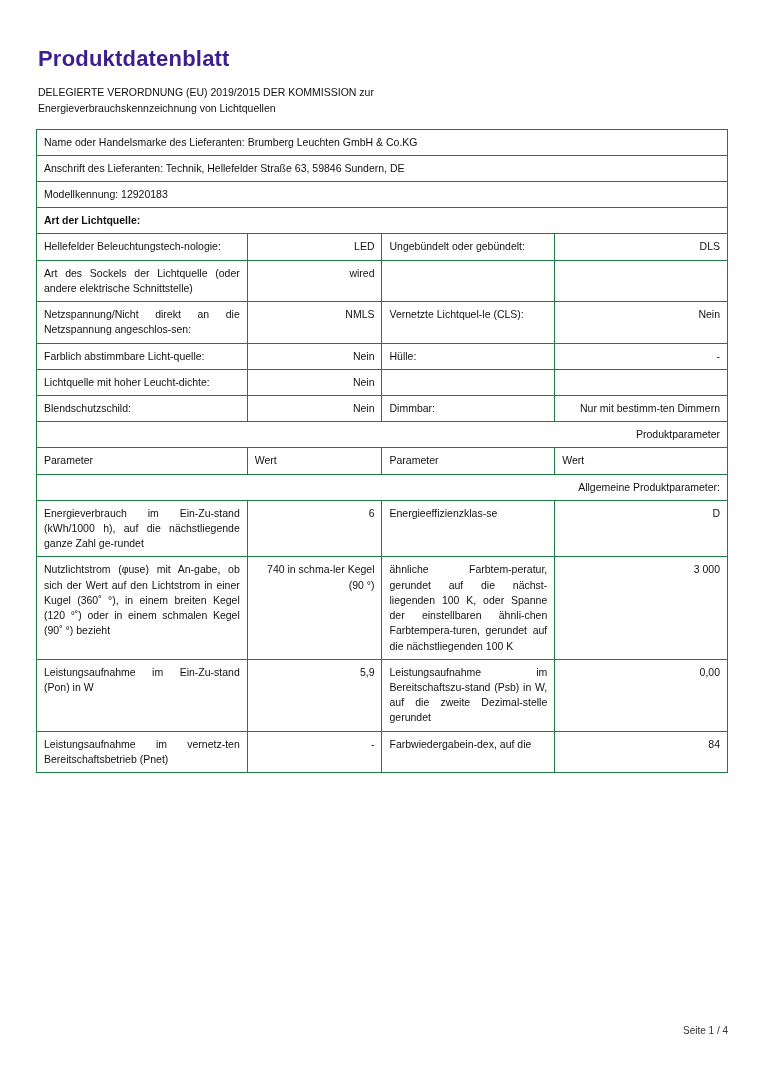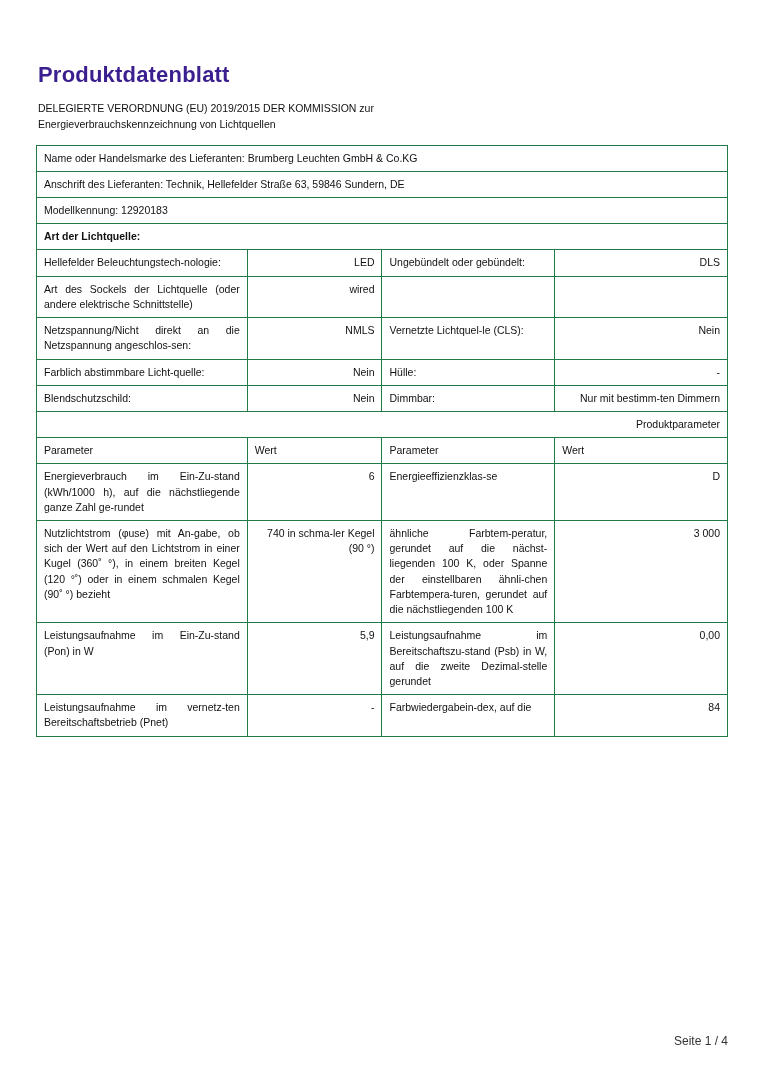--- a/index.html
+++ b/index.html
@@ -12,21 +12,21 @@
     height: 1080px;
     font-family: "Liberation Sans", sans-serif;
     color: #000000;
     overflow: hidden;
   }
   .page {
     position: relative;
     width: 764px;
     height: 1080px;
     box-sizing: border-box;
-    padding: 56px 36px 0 36px;
+    padding: 40px 36px 0 36px;
   }
   .title {
     color: #3b1f8f;
     font-size: 22px;
     font-weight: bold;
     margin: 6px 0 12px 2px;
     letter-spacing: 0.2px;
   }
   .intro {
     font-size: 10.5px;
@@ -65,22 +65,22 @@
   .band td {
     text-align: right;
   }
   .c1 { width: 30.5%; }
   .c2 { width: 19.5%; }
   .c3 { width: 25%; }
   .c4 { width: 25%; }
   .footer {
     position: absolute;
     right: 36px;
-    bottom: 32px;
-    font-size: 12px;
+    bottom: 44px;
+    font-size: 10px;
     color: #333;
   }
 </style>
 </head>
 <body>
 
 <div class="page">
 
   <div class="title">Produktdatenblatt</div>
 
@@ -137,35 +137,44 @@
         <td class="justify">Vernetzte Lichtquel-le (CLS):</td>
         <td class="center">Nein</td>
       </tr>
       <tr>
         <td class="justify">Farblich abstimmbare Licht-quelle:</td>
         <td class="center">Nein</td>
         <td class="justify">Hülle:</td>
         <td class="center">-</td>
       </tr>
       <tr>
+        <td class="justify">Lichtquelle mit hoher Leucht-dichte:</td>
+        <td class="center">Nein</td>
+        <td class="justify"></td>
+        <td class="center"></td>
+      </tr>
+      <tr>
         <td class="justify">Blendschutzschild:</td>
         <td class="center">Nein</td>
         <td class="justify">Dimmbar:</td>
         <td class="center">Nur mit bestimm-ten Dimmern</td>
       </tr>
 
       <tr class="band">
         <td colspan="4">Produktparameter</td>
       </tr>
       <tr>
         <td>Parameter</td>
         <td>Wert</td>
         <td>Parameter</td>
         <td>Wert</td>
       </tr>
+      <tr class="band">
+        <td colspan="4">Allgemeine Produktparameter:</td>
+      </tr>
 
       <tr>
         <td class="justify">Energieverbrauch im Ein-Zu-stand (kWh/1000 h), auf die nächstliegende ganze Zahl ge-rundet</td>
         <td class="center">6</td>
         <td class="justify">Energieeffizienzklas-se</td>
         <td class="center">D</td>
       </tr>
       <tr>
         <td class="justify">Nutzlichtstrom (φuse) mit An-gabe, ob sich der Wert auf den Lichtstrom in einer Kugel (360˚ °), in einem breiten Kegel (120 °˚) oder in einem schmalen Kegel (90˚ °) bezieht</td>
         <td class="center">740 in schma-ler Kegel (90 °)</td>

